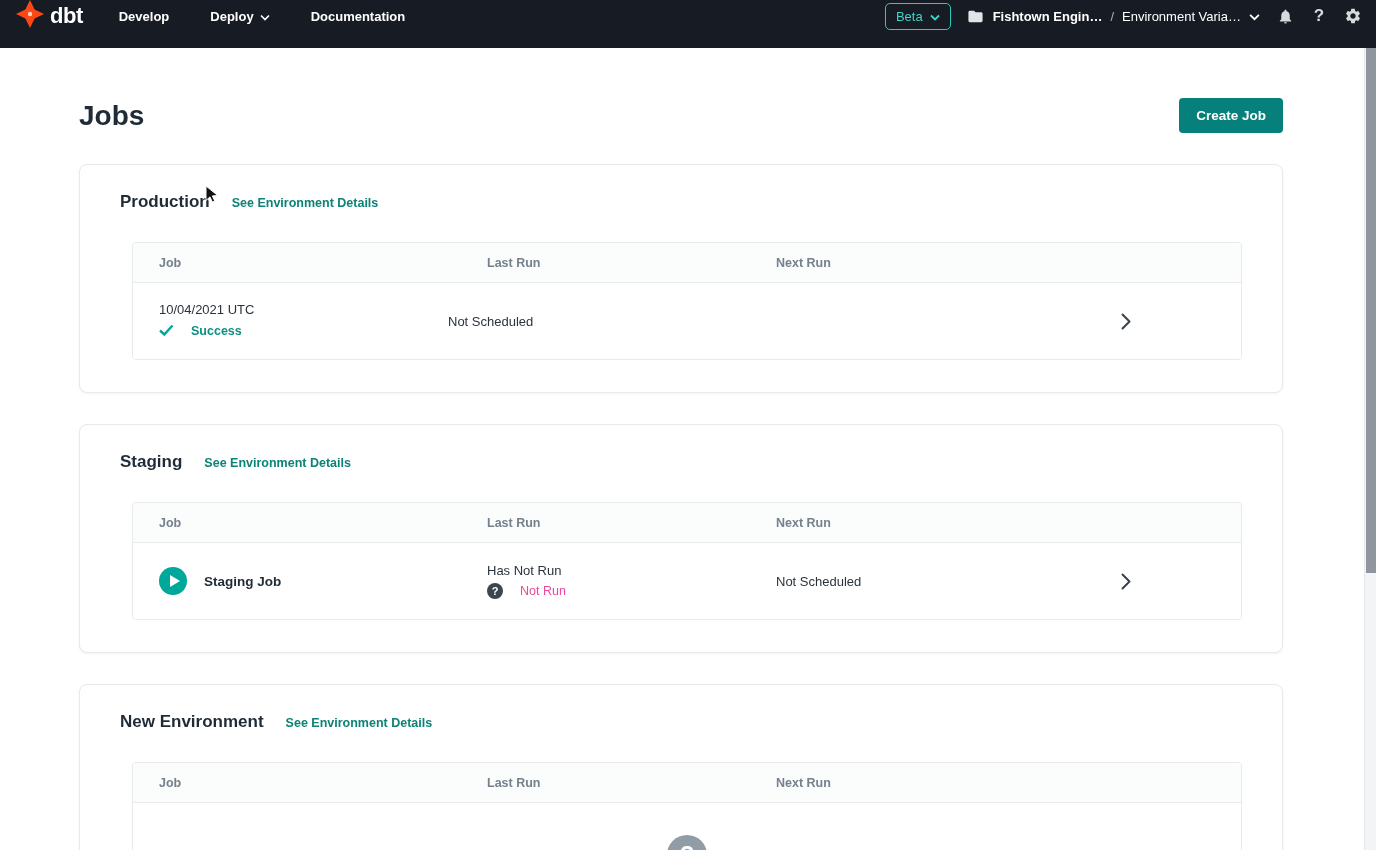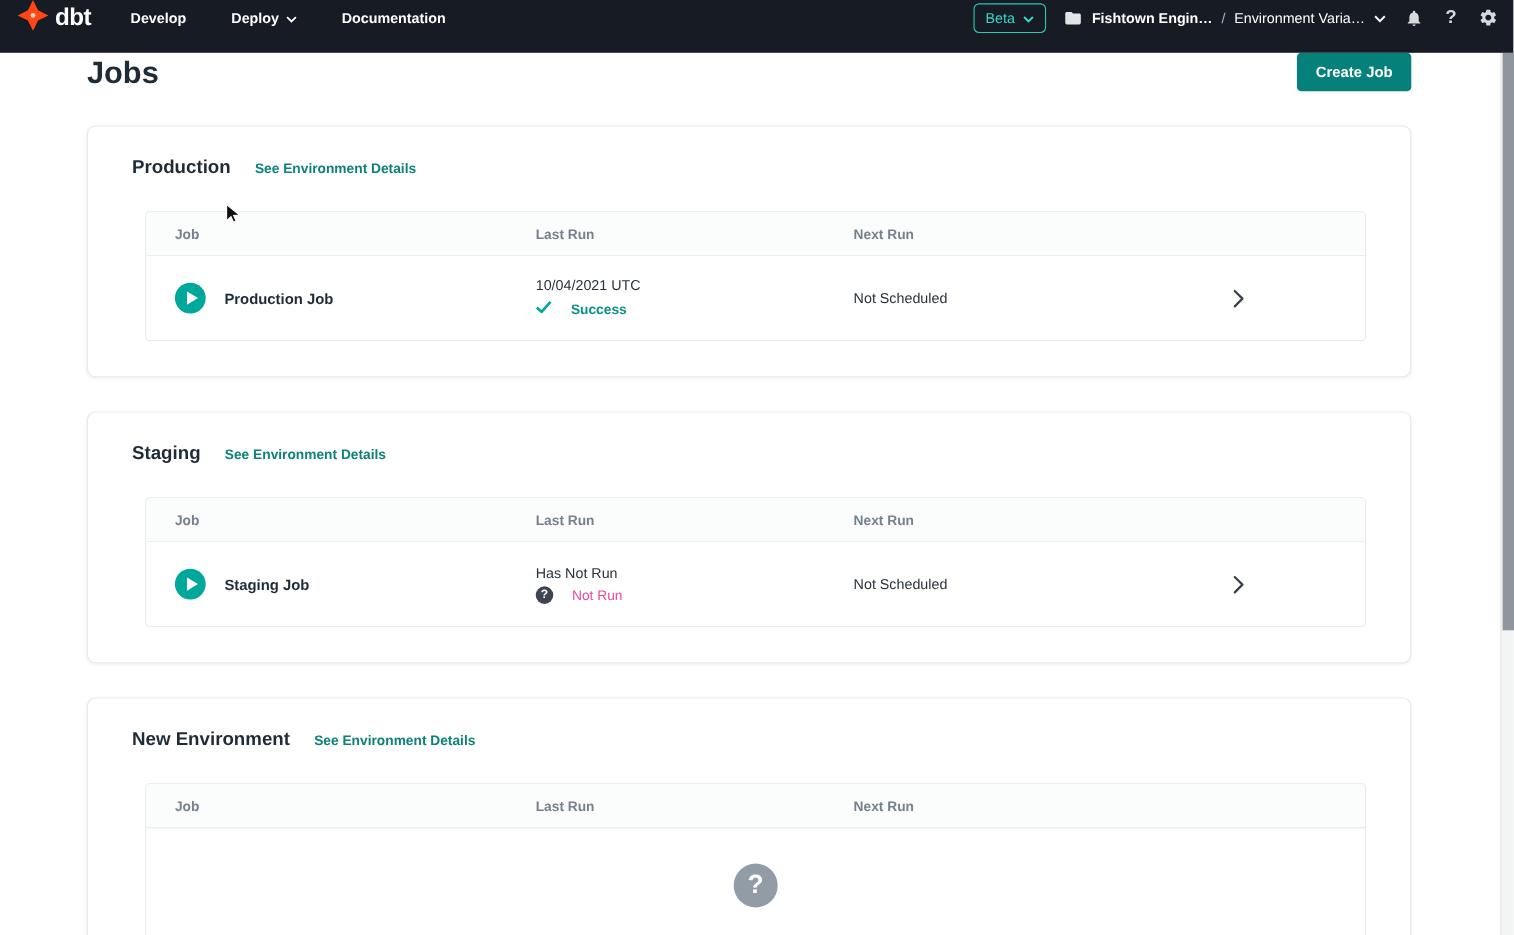--- a/index.html
+++ b/index.html
@@ -23,21 +23,21 @@
   .breadcrumb .proj { font-weight:700; }
   .breadcrumb .sep { color:#aab2bb; font-weight:400; }
   .nav-icon { width:18px; height:18px; display:flex; align-items:center; justify-content:center;
     color:#d7dadd; cursor:pointer; }
   .help-glyph { font-size:17px; font-weight:700; color:#d7dadd; }
 
   
   .main { position:relative; height:802px; overflow:hidden; background:#fff; }
   .content { width:1204px; margin-left:79px; }
   .title-row { display:flex; justify-content:space-between; align-items:center;
-    }
+    padding-top:50px; }
   .page-title { font-size:28px; font-weight:700; color:#1f2b36; }
   .create-job-btn { background:#05807a; color:#fff; border:none; border-radius:4px;
     font-family:inherit; font-size:13.5px; font-weight:600; padding:10px 17px; cursor:pointer; }
 
   .env-card { margin-top:31px; background:#fff; border:1px solid #e7e9ec; border-radius:8px;
     box-shadow:0 1px 3px rgba(22,29,37,0.05); padding:27px 40px 32px 40px; }
   .env-header { display:flex; align-items:baseline; gap:22px; }
   .env-name { font-size:17px; font-weight:700; color:#1f2b36; }
   .env-link { font-size:12.5px; font-weight:700; color:#0d8276; text-decoration:none;
     cursor:pointer; }
@@ -165,26 +165,20 @@
         <span class="env-name">Production</span>
         <a class="env-link">See Environment Details</a>
       </div>
       <div class="jobs-table">
         <div class="jt-header">
           <div class="col-job">Job</div>
           <div class="col-last">Last Run</div>
           <div class="col-next">Next Run</div>
         </div>
         <div class="jt-row">
-          <div class="col-job job-cell">
-            <div class="play-btn">
-              <div class="play-tri"></div>
-            </div>
-            <span class="job-name">Production Job</span>
-          </div>
           <div class="col-last">
             <div class="lr-line1">10/04/2021 UTC</div>
             <div class="status-line">
               <span>
                 <svg width="15" height="12" viewBox="0 0 15 12">
                     <polyline points="1,6.5 5.3,10.5 13.5,1.5" fill="none" stroke="#00a79b" stroke-width="2.4"></polyline>
                   </svg>
               </span>
               <span class="status-success">Success</span>
             </div>

